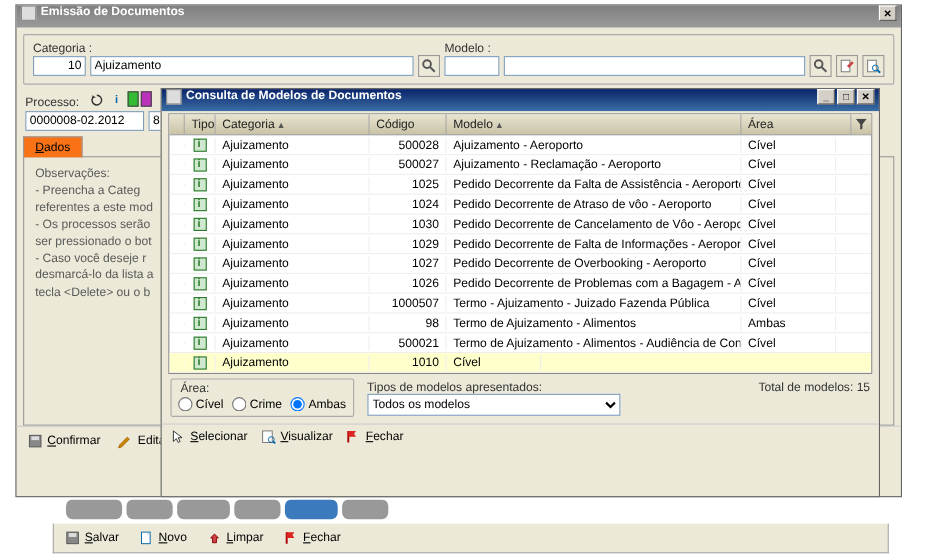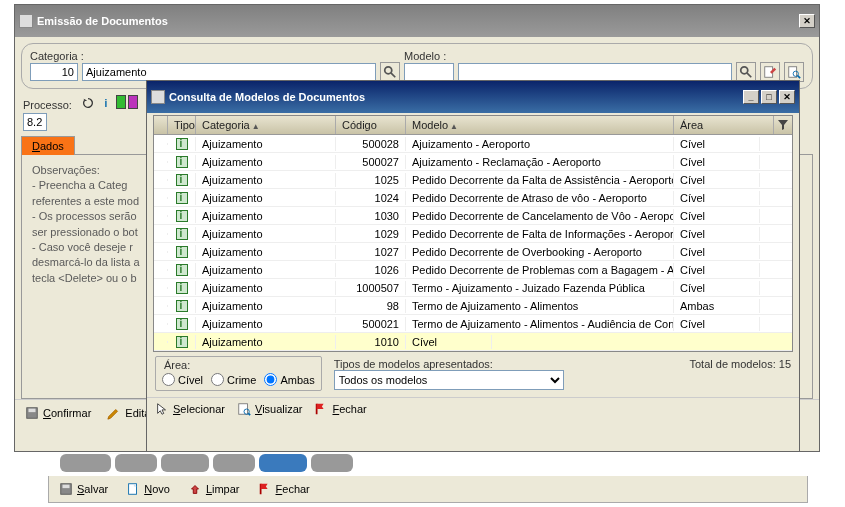--- a/index.html
+++ b/index.html
@@ -2,27 +2,27 @@
 <html><head>
 <meta charset="utf-8">
 <style>
 * { box-sizing: border-box; margin: 0; padding: 0; font-family: Tahoma, Arial, sans-serif; font-size: 11px; }
 body { background: #fff; width: 845px; height: 507px; overflow: hidden; position: relative; }
 
 .window { position: absolute; border: 1px solid #666; background: #ece9d8; }
 .window-main { left: 14px; top: 4px; width: 806px; height: 448px; }
 .window-modal { left: 146px; top: 80px; width: 654px; height: 372px; z-index: 10; }
 
-.titlebar { height: 32px; background: linear-gradient(#808080, #9a9a9a); display: flex; align-items: center; padding: 0 4px; color: #fff; font-weight: bold; }
+.titlebar { height: 20px; background: linear-gradient(#808080, #9a9a9a); display: flex; align-items: flex-start; padding: 0 4px; color: #fff; font-weight: bold; }
 .titlebar-active { background: linear-gradient(#0A246A, #3A6EA5); }
 .titlebar .title-icon { width: 14px; height: 14px; background: #ddd; margin-right: 4px; border: 1px solid #888; }
 .titlebar .spacer { flex: 1; }
 .titlebar .wbtn { width: 16px; height: 14px; background: #d4d0c8; border: 1px solid #fff; border-right-color: #555; border-bottom-color: #555; margin-left: 2px; display: flex; align-items: center; justify-content: center; color: #000; font-size: 9px; font-weight: bold; cursor: pointer; }
 
-.frame { margin: 6px; padding: 6px 8px; border: 1px solid #aaa; background: #ece9d8; border-radius: 12px; }
+.frame { margin: 6px; padding: 6px 8px; border: 1px solid #aaa; background: #ece9d8; border-radius: 2px; }
 .row { display: flex; align-items: center; gap: 4px; }
 .lbl { color: #333; }
 
 input.txt { border: 1px solid #7f9db9; background: #fff; padding: 1px 3px; height: 18px; }
 .btn-icon { width: 20px; height: 20px; border: 1px solid #999; background: #ece9d8; display: inline-flex; align-items: center; justify-content: center; cursor: pointer; }
 
 .toolbar-icons { display: flex; gap: 2px; margin-left: 4px; }
 .ico { width: 16px; height: 16px; display: inline-flex; align-items: center; justify-content: center; font-size: 10px; }
 
 .tabstrip { margin: 4px 6px 0 6px; }
@@ -136,20 +136,21 @@
             <path d="M8 3 a5 5 0 1 1 -4 2" fill="none" stroke="#333" stroke-width="1.5"></path>
             <path d="M3 3 l1 3 l3 -1" fill="#333"></path>
           </svg>
         </span>
       <span class="ico" style="font-weight:bold;color:#06a">i</span>
       <span class="ico" style="background:#3b3;width:10px;height:14px;border:1px solid #444"></span>
       <span class="ico" style="background:#b3b;width:10px;height:14px;border:1px solid #444"></span>
     </span>
   </div>
   <div class="row" style="margin:0 8px 4px 8px;">
+    <input class="txt" style="width: 108px;" value="0000008-02.2012">
     <input class="txt" style="width: 24px;" value="8.2">
   </div>
 
   <div class="tabstrip">
     <span class="tab"><span style="text-decoration:underline">D</span>ados</span>
     <div class="tab-body">
       <div class="obs">
         <div>Observações:</div>
         <div>- Preencha a Categ</div>
         <div>referentes a este mod</div>

